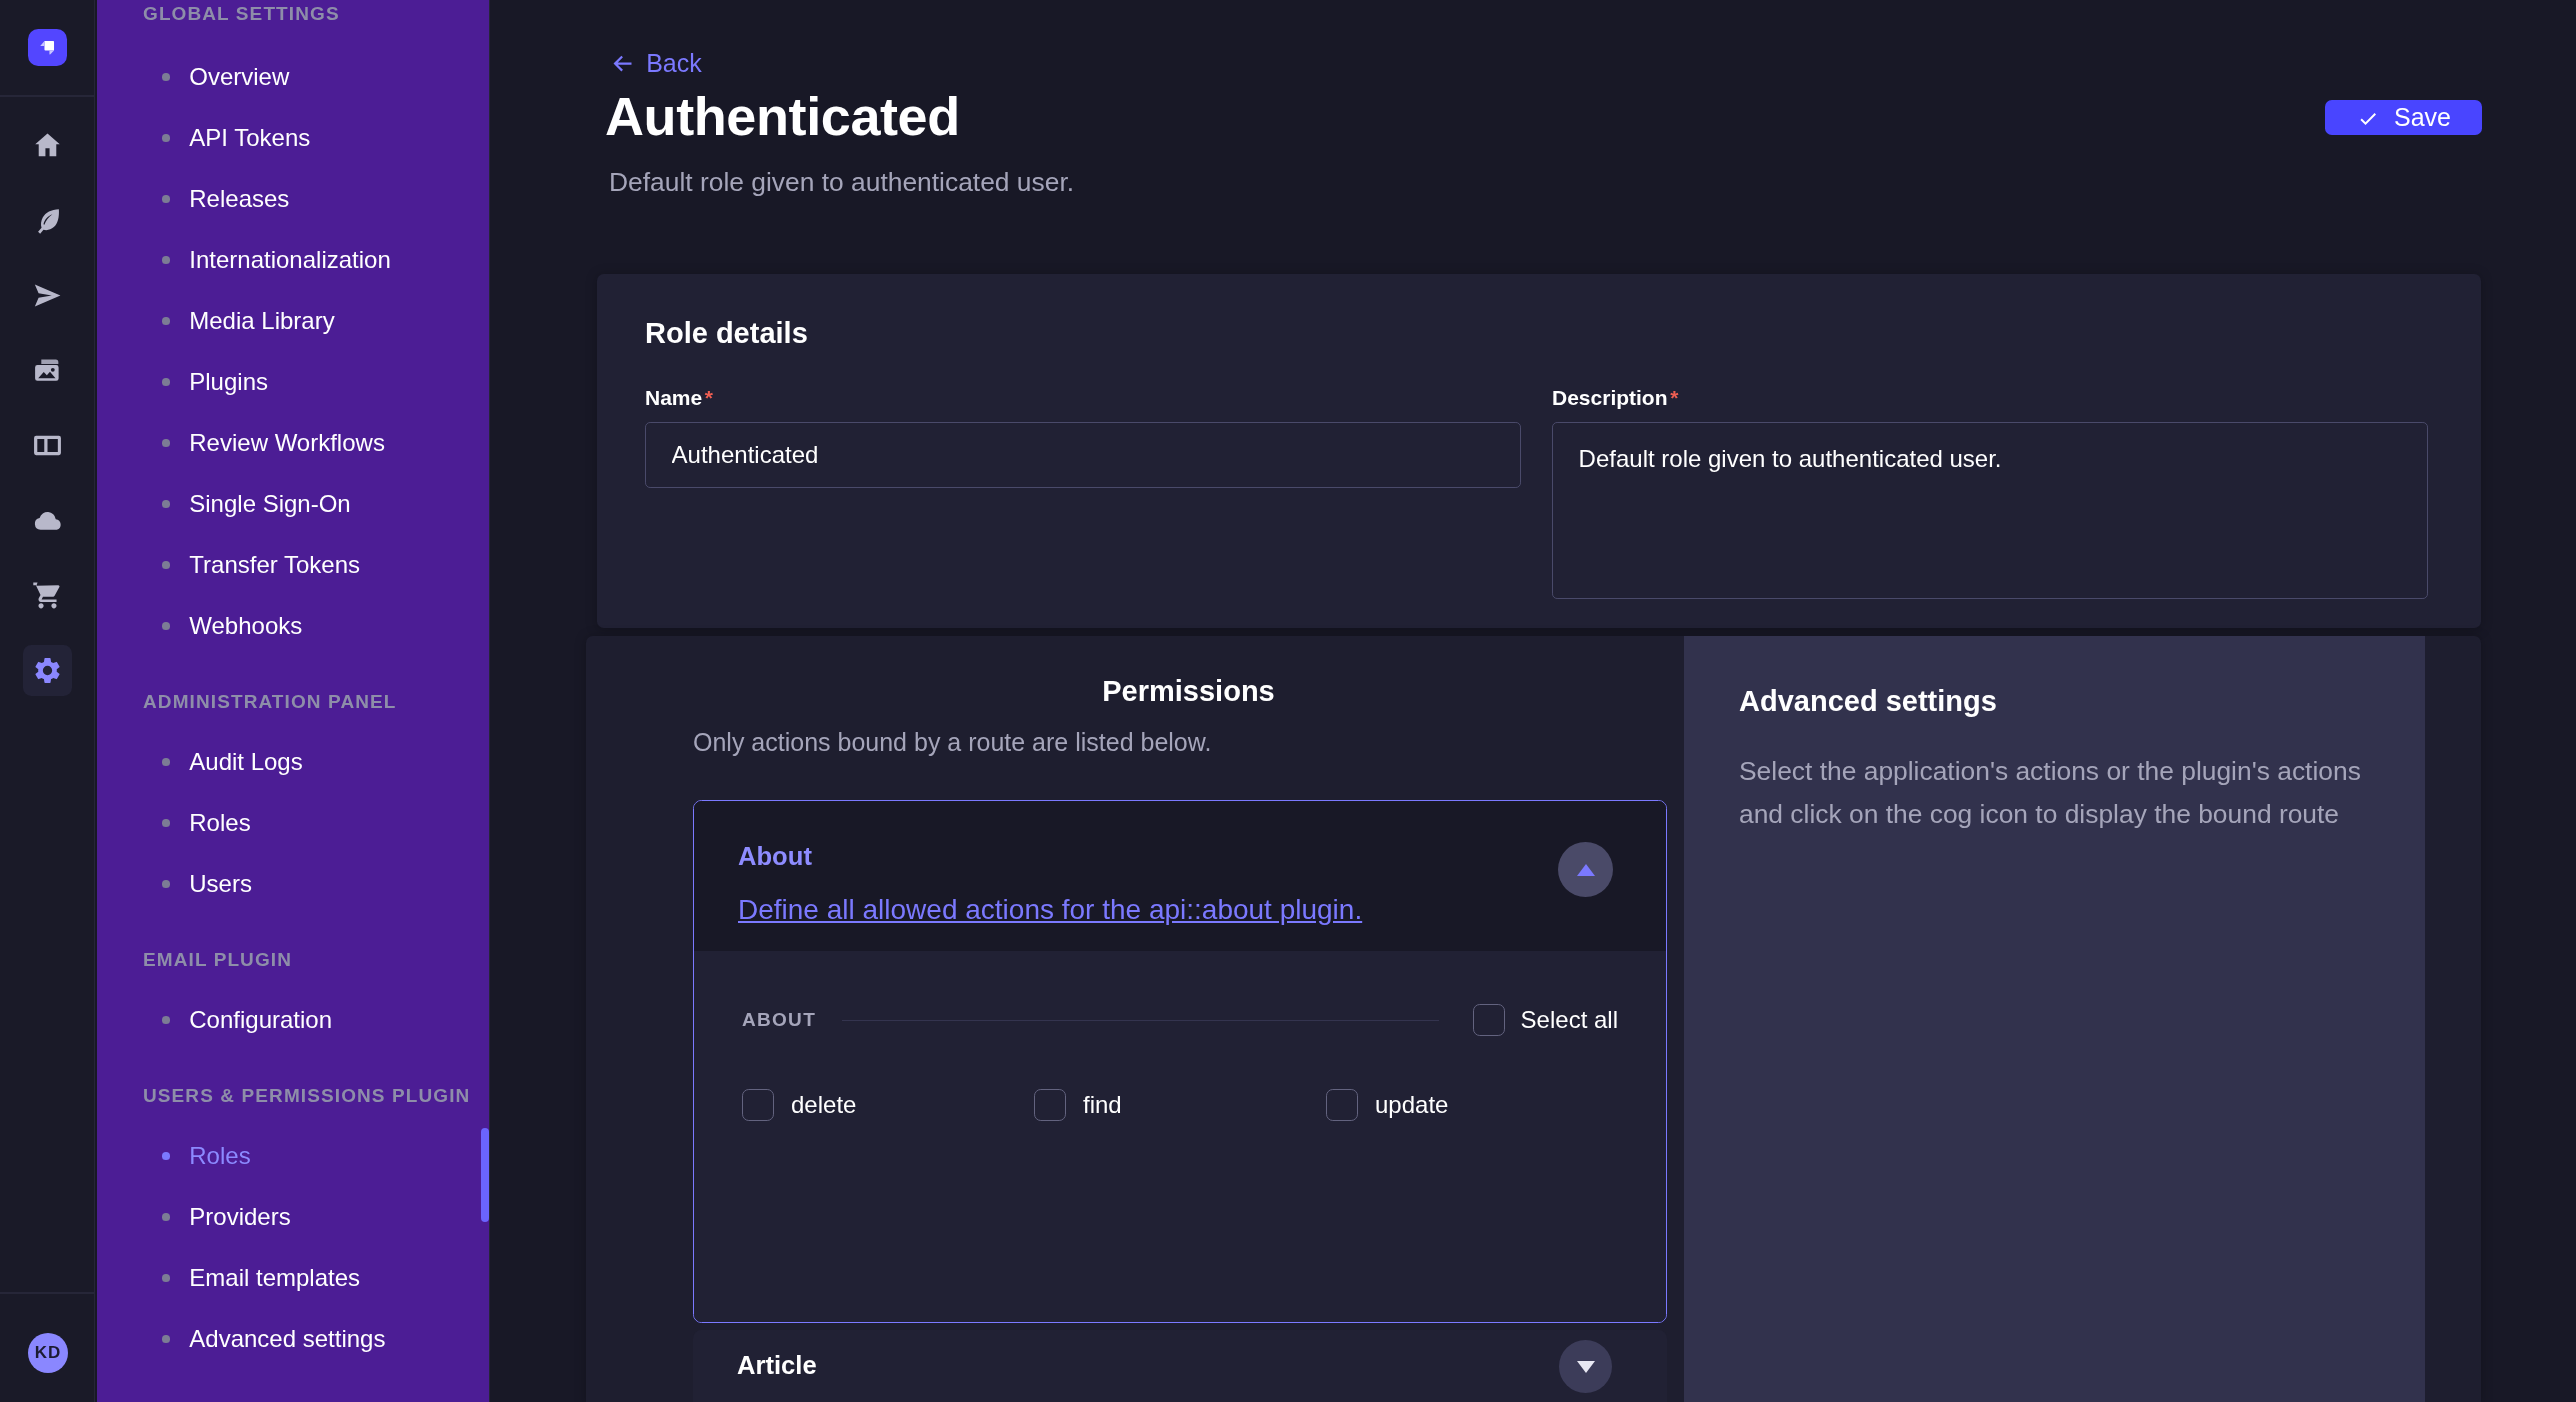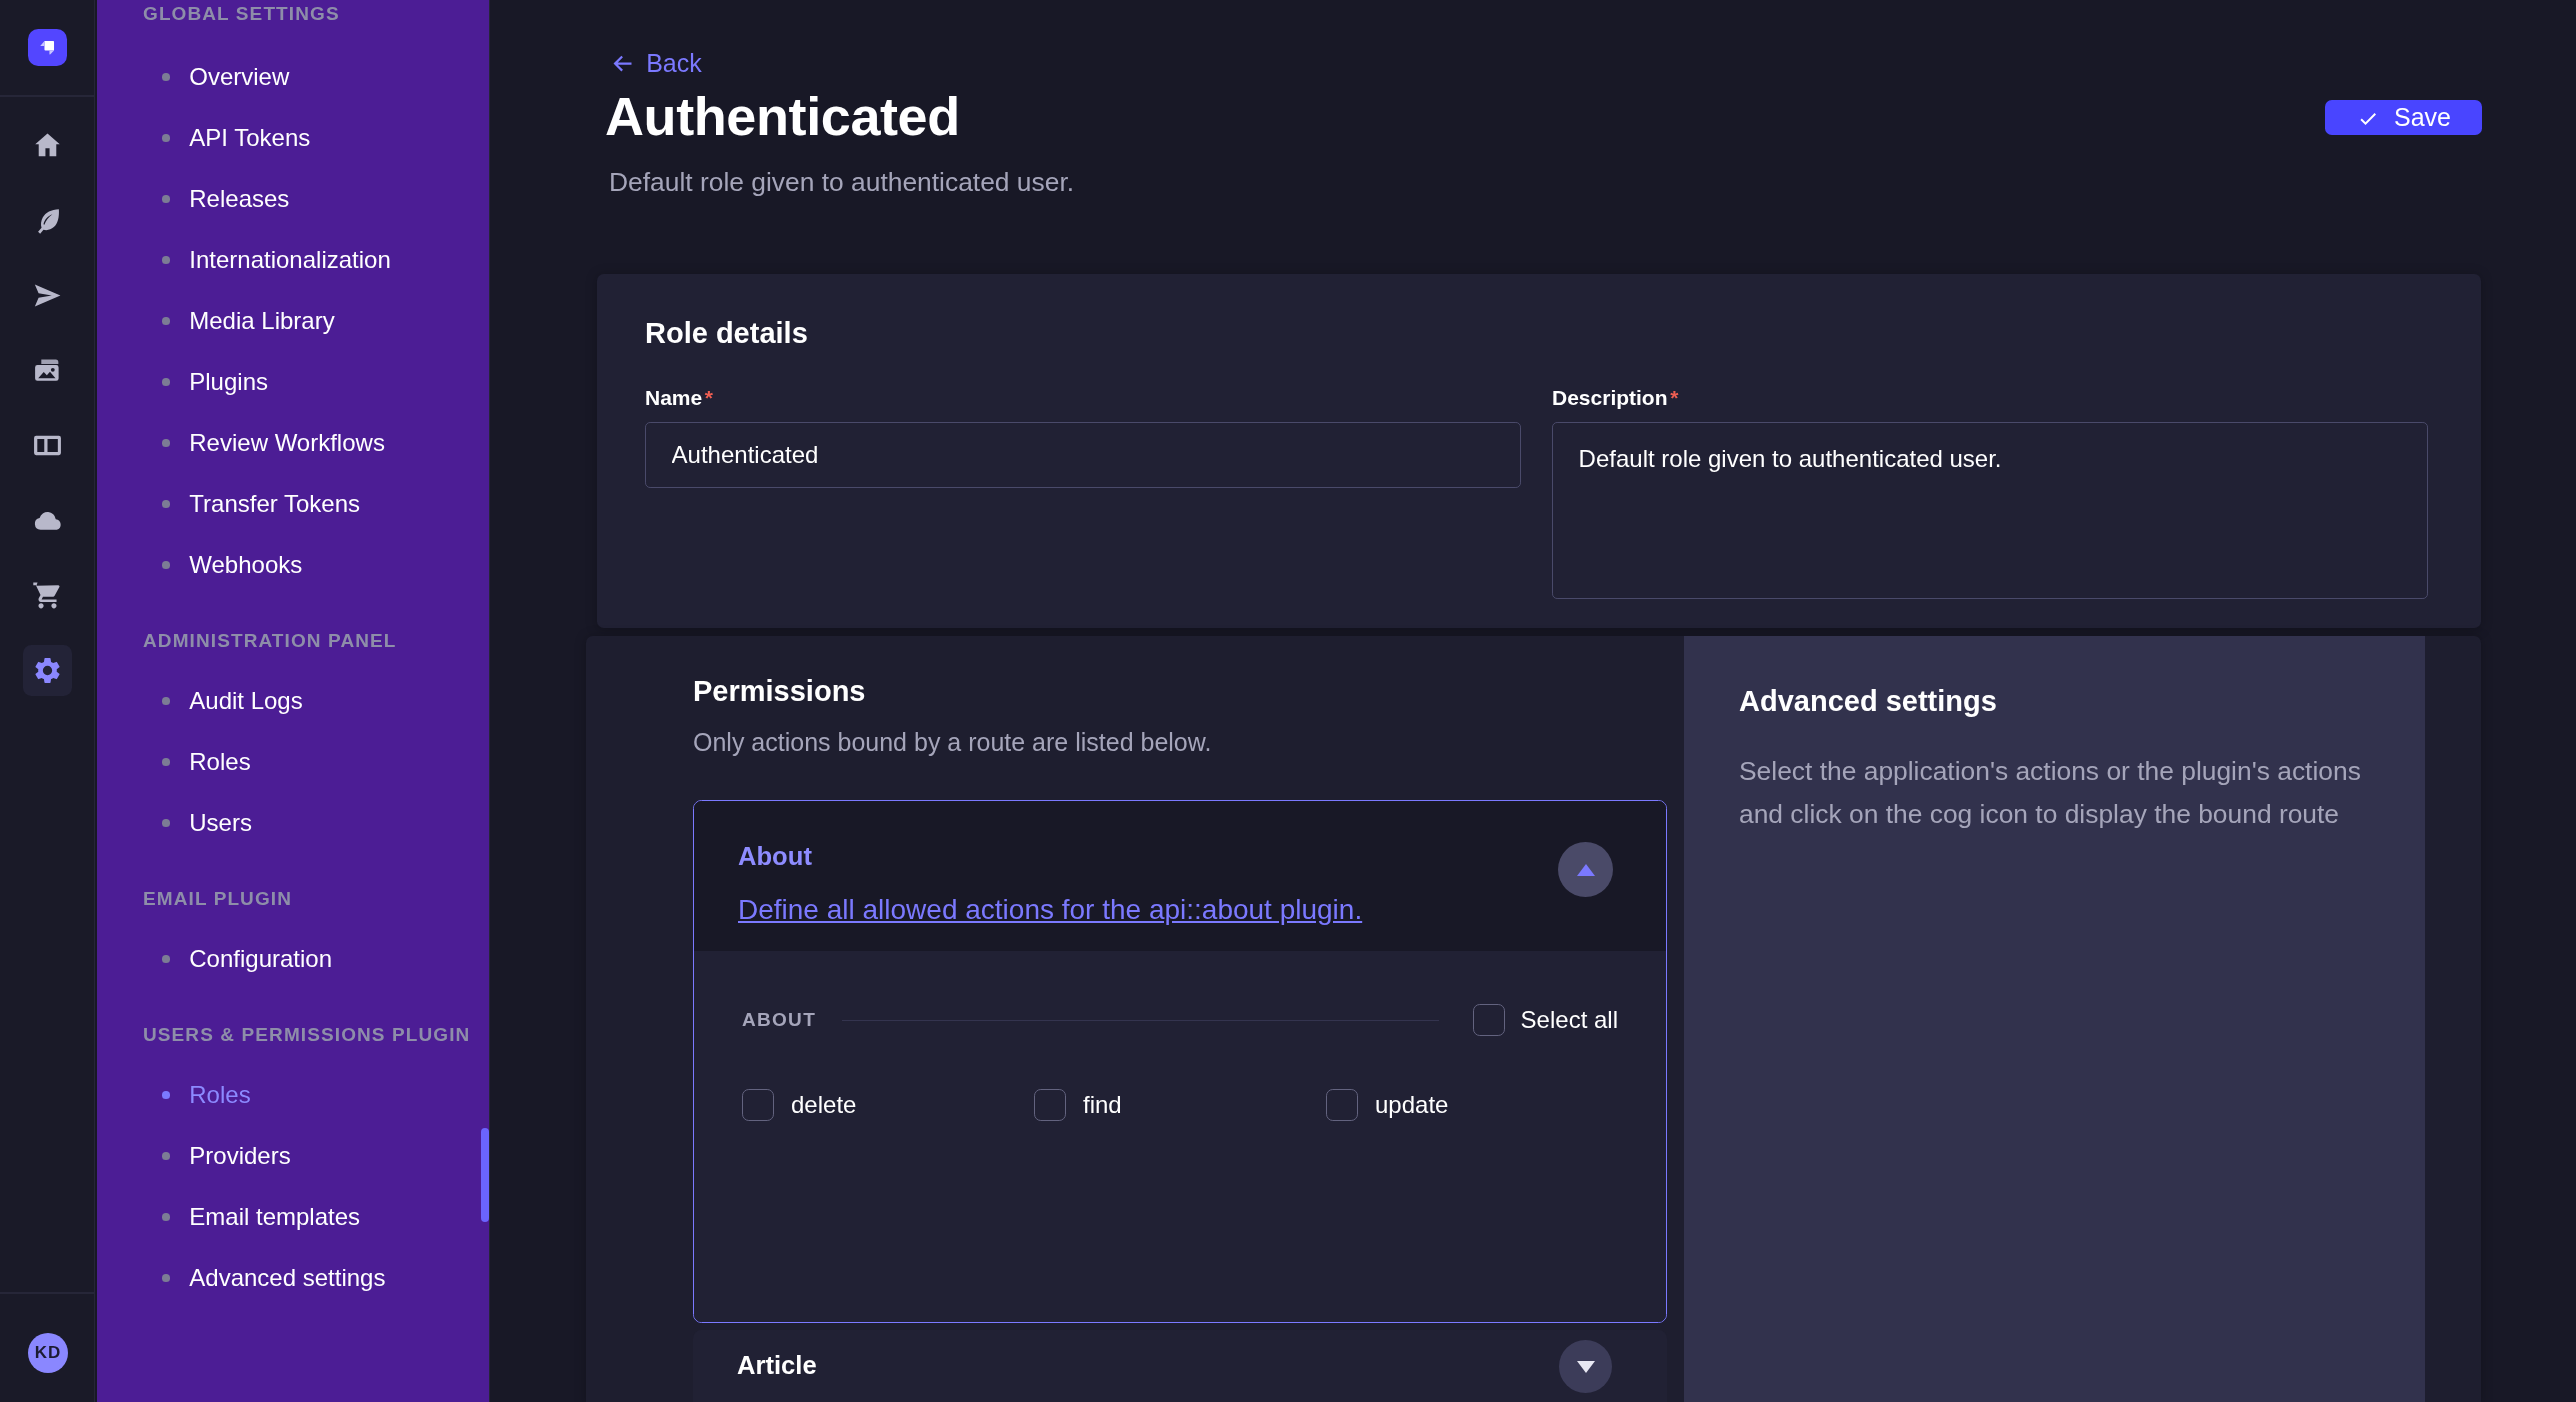--- a/index.html
+++ b/index.html
@@ -102,21 +102,21 @@
   }
   .text-input { height:66px; padding:0 25.6px; }
   .text-area { height:177px; padding:19px 25.6px; resize:none; line-height:1.4; }
   
   .perm-card {
     position:absolute; left:94px; top:636px; width:1895px; height:766px;
     background:#1e1e2f; border-radius:6.8px 6.8px 0 0; box-shadow:0 1.7px 12px rgba(0,0,0,.25);
     display:flex;
   }
   .perm-col { width:1098px; flex:none; padding:39px 0 0 107px; }
-  .perm-title { font-size:29px; font-weight:600; color:#ffffff; }
+  .perm-title { font-size:29px; font-weight:600; color:#ffffff;text-align:center; }
   .perm-sub { font-size:25px; color:#a5a5ba; margin-top:20.4px; }
   .accordion {
     margin-top:43px; width:974px; border:1.7px solid #7b79ff; border-radius:8.5px;
     overflow:hidden;
   }
   .acc-header { position:relative; height:150px; background:#181826; padding:41px 0 0 44px; }
   .acc-title { font-size:25.6px; font-weight:600; color:#8e8cff; }
   .acc-sub { font-size:28px; color:#7b79ff; margin-top:23px;text-decoration:underline; }
   .acc-toggle {
     position:absolute; right:53px; top:41px; width:55px; height:55px; border-radius:50%;
@@ -236,20 +236,24 @@
         <span class="bullet"></span>
         <span class="nav-label">Media Library</span>
       </div>
       <div class="nav-item">
         <span class="bullet"></span>
         <span class="nav-label">Plugins</span>
       </div>
       <div class="nav-item">
         <span class="bullet"></span>
         <span class="nav-label">Review Workflows</span>
+      </div>
+      <div class="nav-item">
+        <span class="bullet"></span>
+        <span class="nav-label">Single Sign-On</span>
       </div>
       <div class="nav-item">
         <span class="bullet"></span>
         <span class="nav-label">Transfer Tokens</span>
       </div>
       <div class="nav-item">
         <span class="bullet"></span>
         <span class="nav-label">Webhooks</span>
       </div>
       <div class="nav-header">ADMINISTRATION PANEL</div>

